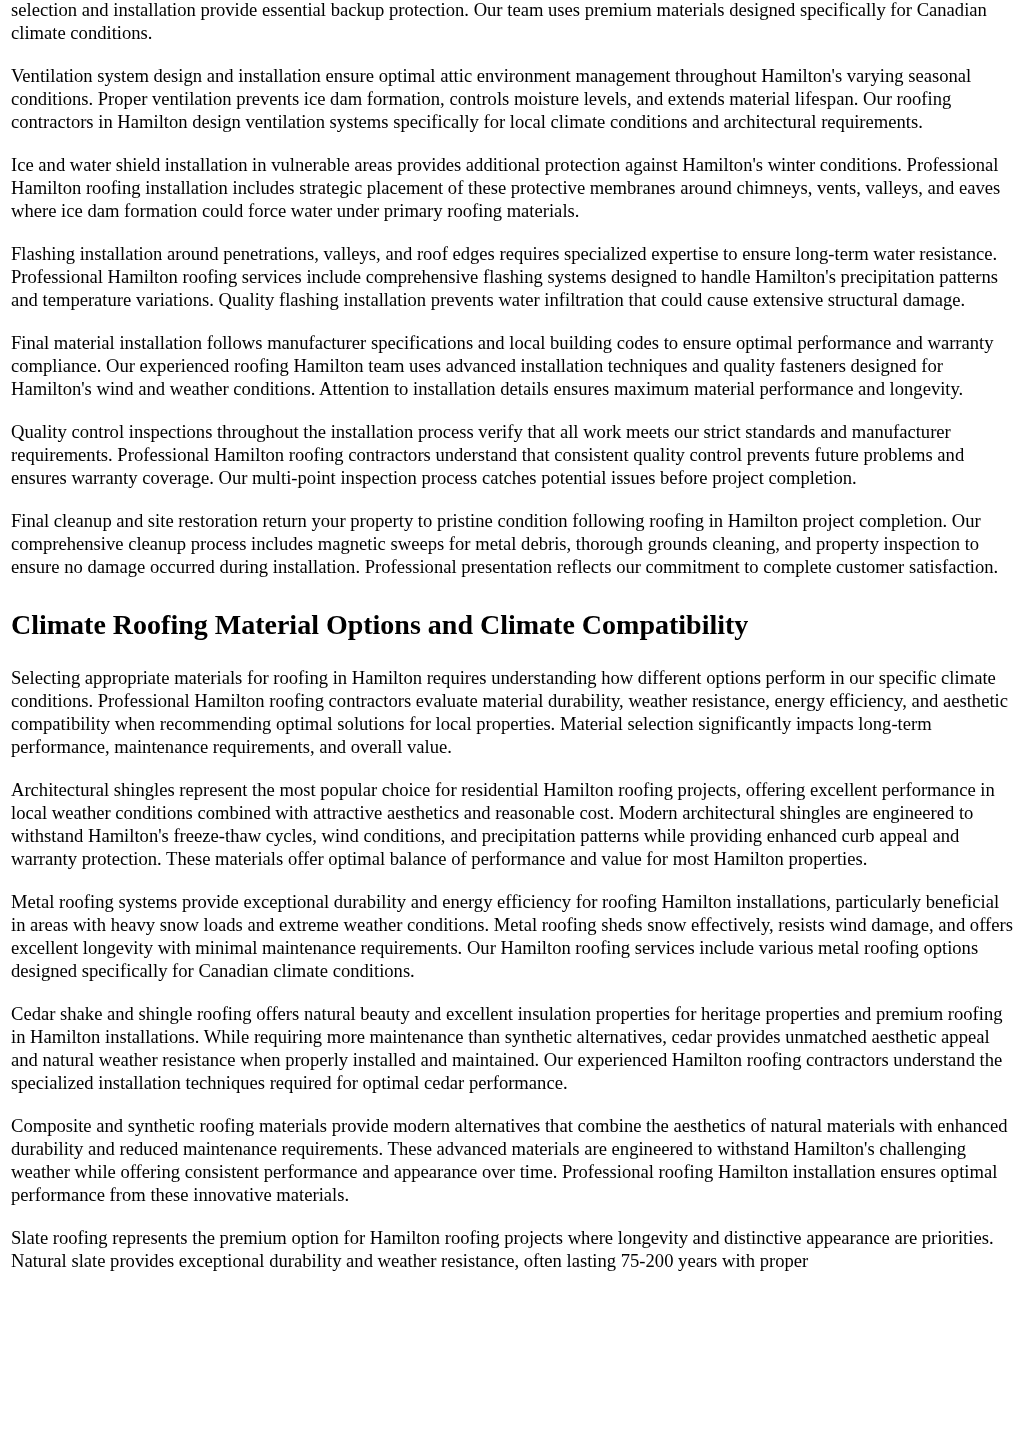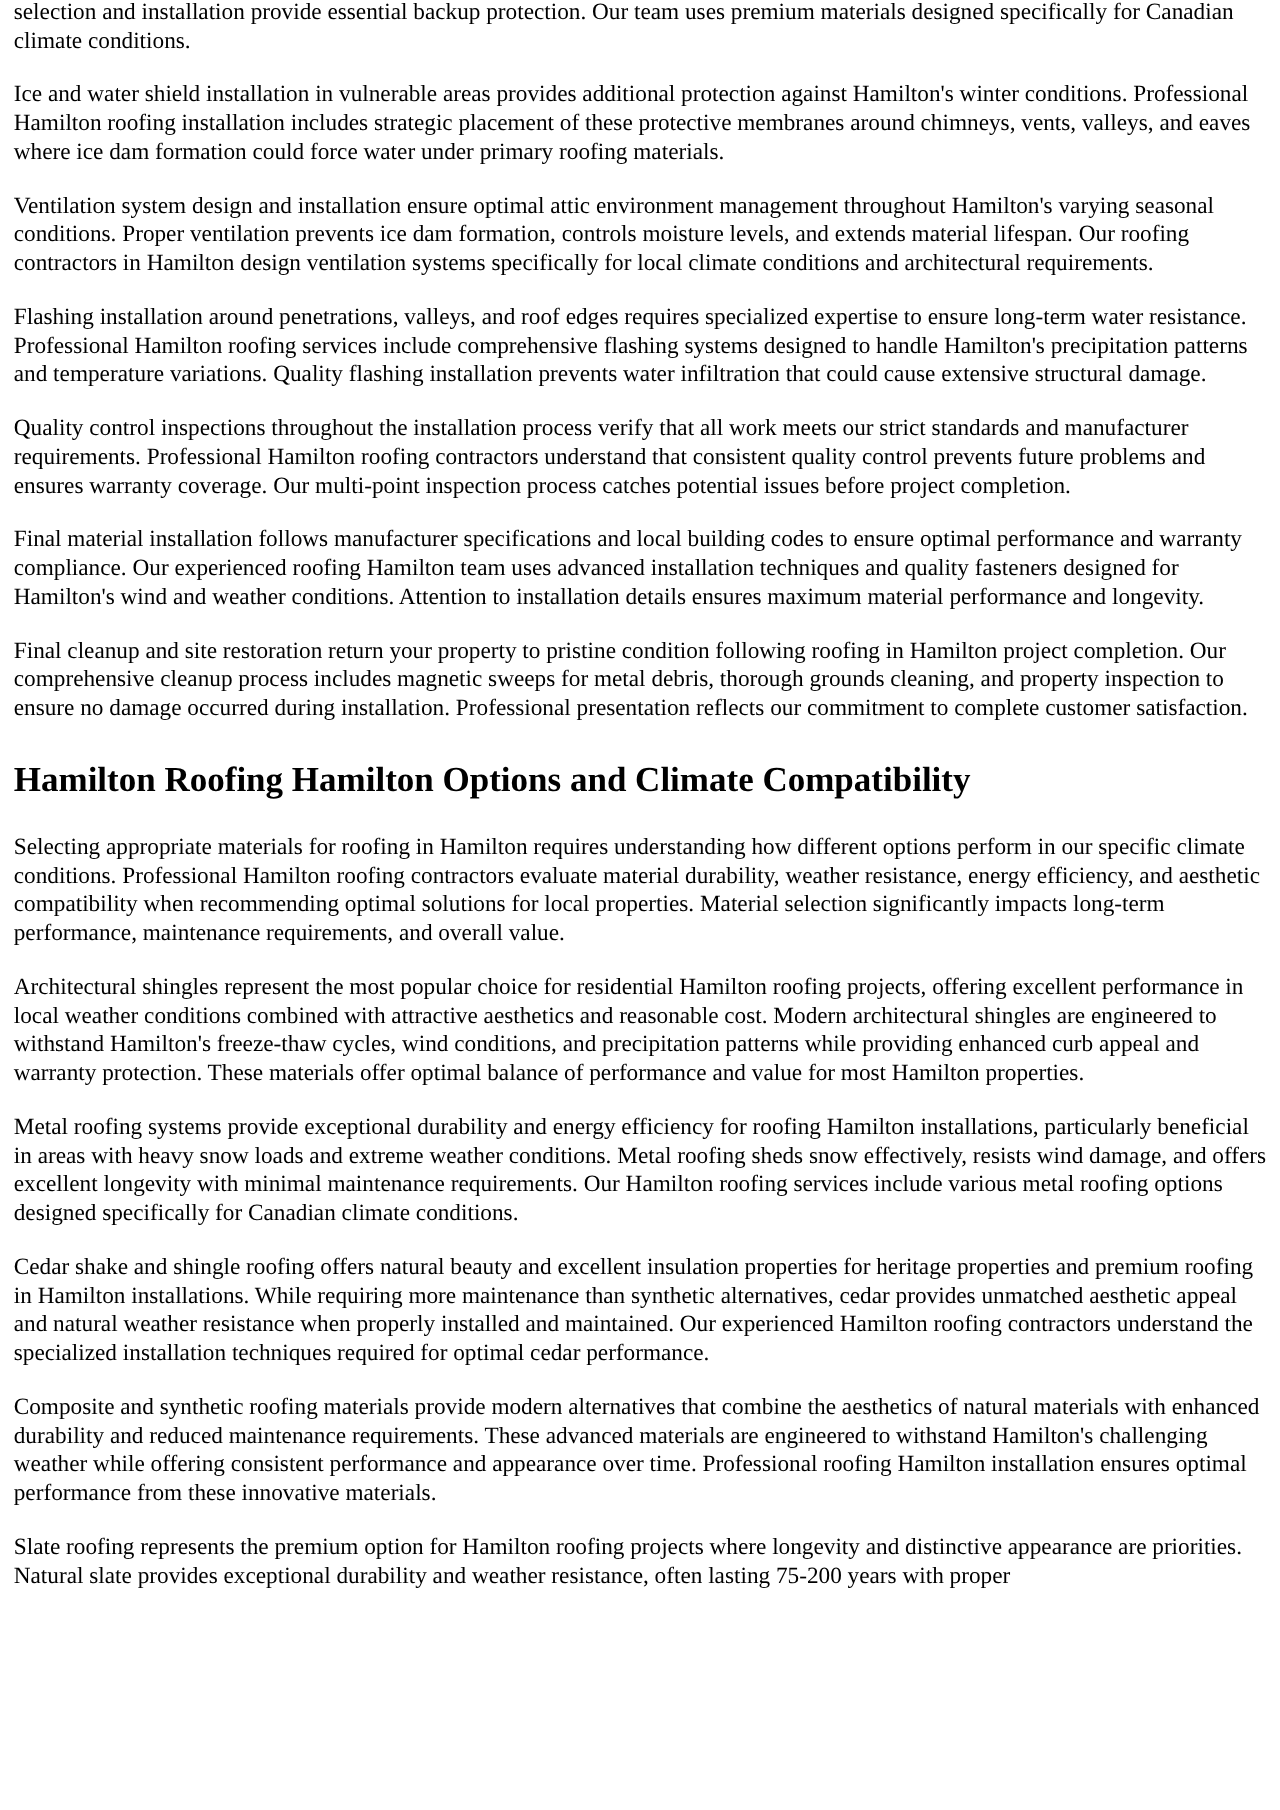--- a/index.html
+++ b/index.html
@@ -32,30 +32,30 @@
       font-weight: bold;
       margin: 30px 0 24px 0;
     }
   </style>
 </head>
 <body>
 
 <div class="content">
   <section>
     <p>selection and installation provide essential backup protection. Our team uses premium materials designed specifically for Canadian climate conditions.</p>
+    <p>Ventilation system design and installation ensure optimal attic environment management throughout Hamilton's varying seasonal conditions. Proper ventilation prevents ice dam formation, controls moisture levels, and extends material lifespan. Our roofing contractors in Hamilton design ventilation systems specifically for local climate conditions and architectural requirements.</p>
     <p>Ice and water shield installation in vulnerable areas provides additional protection against Hamilton's winter conditions. Professional Hamilton roofing installation includes strategic placement of these protective membranes around chimneys, vents, valleys, and eaves where ice dam formation could force water under primary roofing materials.</p>
-    <p>Ventilation system design and installation ensure optimal attic environment management throughout Hamilton's varying seasonal conditions. Proper ventilation prevents ice dam formation, controls moisture levels, and extends material lifespan. Our roofing contractors in Hamilton design ventilation systems specifically for local climate conditions and architectural requirements.</p>
     <p>Flashing installation around penetrations, valleys, and roof edges requires specialized expertise to ensure long-term water resistance. Professional Hamilton roofing services include comprehensive flashing systems designed to handle Hamilton's precipitation patterns and temperature variations. Quality flashing installation prevents water infiltration that could cause extensive structural damage.</p>
+    <p>Final material installation follows manufacturer specifications and local building codes to ensure optimal performance and warranty compliance. Our experienced roofing Hamilton team uses advanced installation techniques and quality fasteners designed for Hamilton's wind and weather conditions. Attention to installation details ensures maximum material performance and longevity.</p>
     <p>Quality control inspections throughout the installation process verify that all work meets our strict standards and manufacturer requirements. Professional Hamilton roofing contractors understand that consistent quality control prevents future problems and ensures warranty coverage. Our multi-point inspection process catches potential issues before project completion.</p>
-    <p>Final material installation follows manufacturer specifications and local building codes to ensure optimal performance and warranty compliance. Our experienced roofing Hamilton team uses advanced installation techniques and quality fasteners designed for Hamilton's wind and weather conditions. Attention to installation details ensures maximum material performance and longevity.</p>
     <p>Final cleanup and site restoration return your property to pristine condition following roofing in Hamilton project completion. Our comprehensive cleanup process includes magnetic sweeps for metal debris, thorough grounds cleaning, and property inspection to ensure no damage occurred during installation. Professional presentation reflects our commitment to complete customer satisfaction.</p>
   </section>
 
   <section>
-    <h2>Hamilton Roofing Hamilton Options and Climate Compatibility</h2>
+    <h2>Climate Roofing Material Options and Climate Compatibility</h2>
     <p>Selecting appropriate materials for roofing in Hamilton requires understanding how different options perform in our specific climate conditions. Professional Hamilton roofing contractors evaluate material durability, weather resistance, energy efficiency, and aesthetic compatibility when recommending optimal solutions for local properties. Material selection significantly impacts long-term performance, maintenance requirements, and overall value.</p>
     <p>Architectural shingles represent the most popular choice for residential Hamilton roofing projects, offering excellent performance in local weather conditions combined with attractive aesthetics and reasonable cost. Modern architectural shingles are engineered to withstand Hamilton's freeze-thaw cycles, wind conditions, and precipitation patterns while providing enhanced curb appeal and warranty protection. These materials offer optimal balance of performance and value for most Hamilton properties.</p>
     <p>Metal roofing systems provide exceptional durability and energy efficiency for roofing Hamilton installations, particularly beneficial in areas with heavy snow loads and extreme weather conditions. Metal roofing sheds snow effectively, resists wind damage, and offers excellent longevity with minimal maintenance requirements. Our Hamilton roofing services include various metal roofing options designed specifically for Canadian climate conditions.</p>
     <p>Cedar shake and shingle roofing offers natural beauty and excellent insulation properties for heritage properties and premium roofing in Hamilton installations. While requiring more maintenance than synthetic alternatives, cedar provides unmatched aesthetic appeal and natural weather resistance when properly installed and maintained. Our experienced Hamilton roofing contractors understand the specialized installation techniques required for optimal cedar performance.</p>
     <p>Composite and synthetic roofing materials provide modern alternatives that combine the aesthetics of natural materials with enhanced durability and reduced maintenance requirements. These advanced materials are engineered to withstand Hamilton's challenging weather while offering consistent performance and appearance over time. Professional roofing Hamilton installation ensures optimal performance from these innovative materials.</p>
     <p>Slate roofing represents the premium option for Hamilton roofing projects where longevity and distinctive appearance are priorities. Natural slate provides exceptional durability and weather resistance, often lasting 75-200 years with proper</p>
   </section>
 </div>
 
 </body></html>

